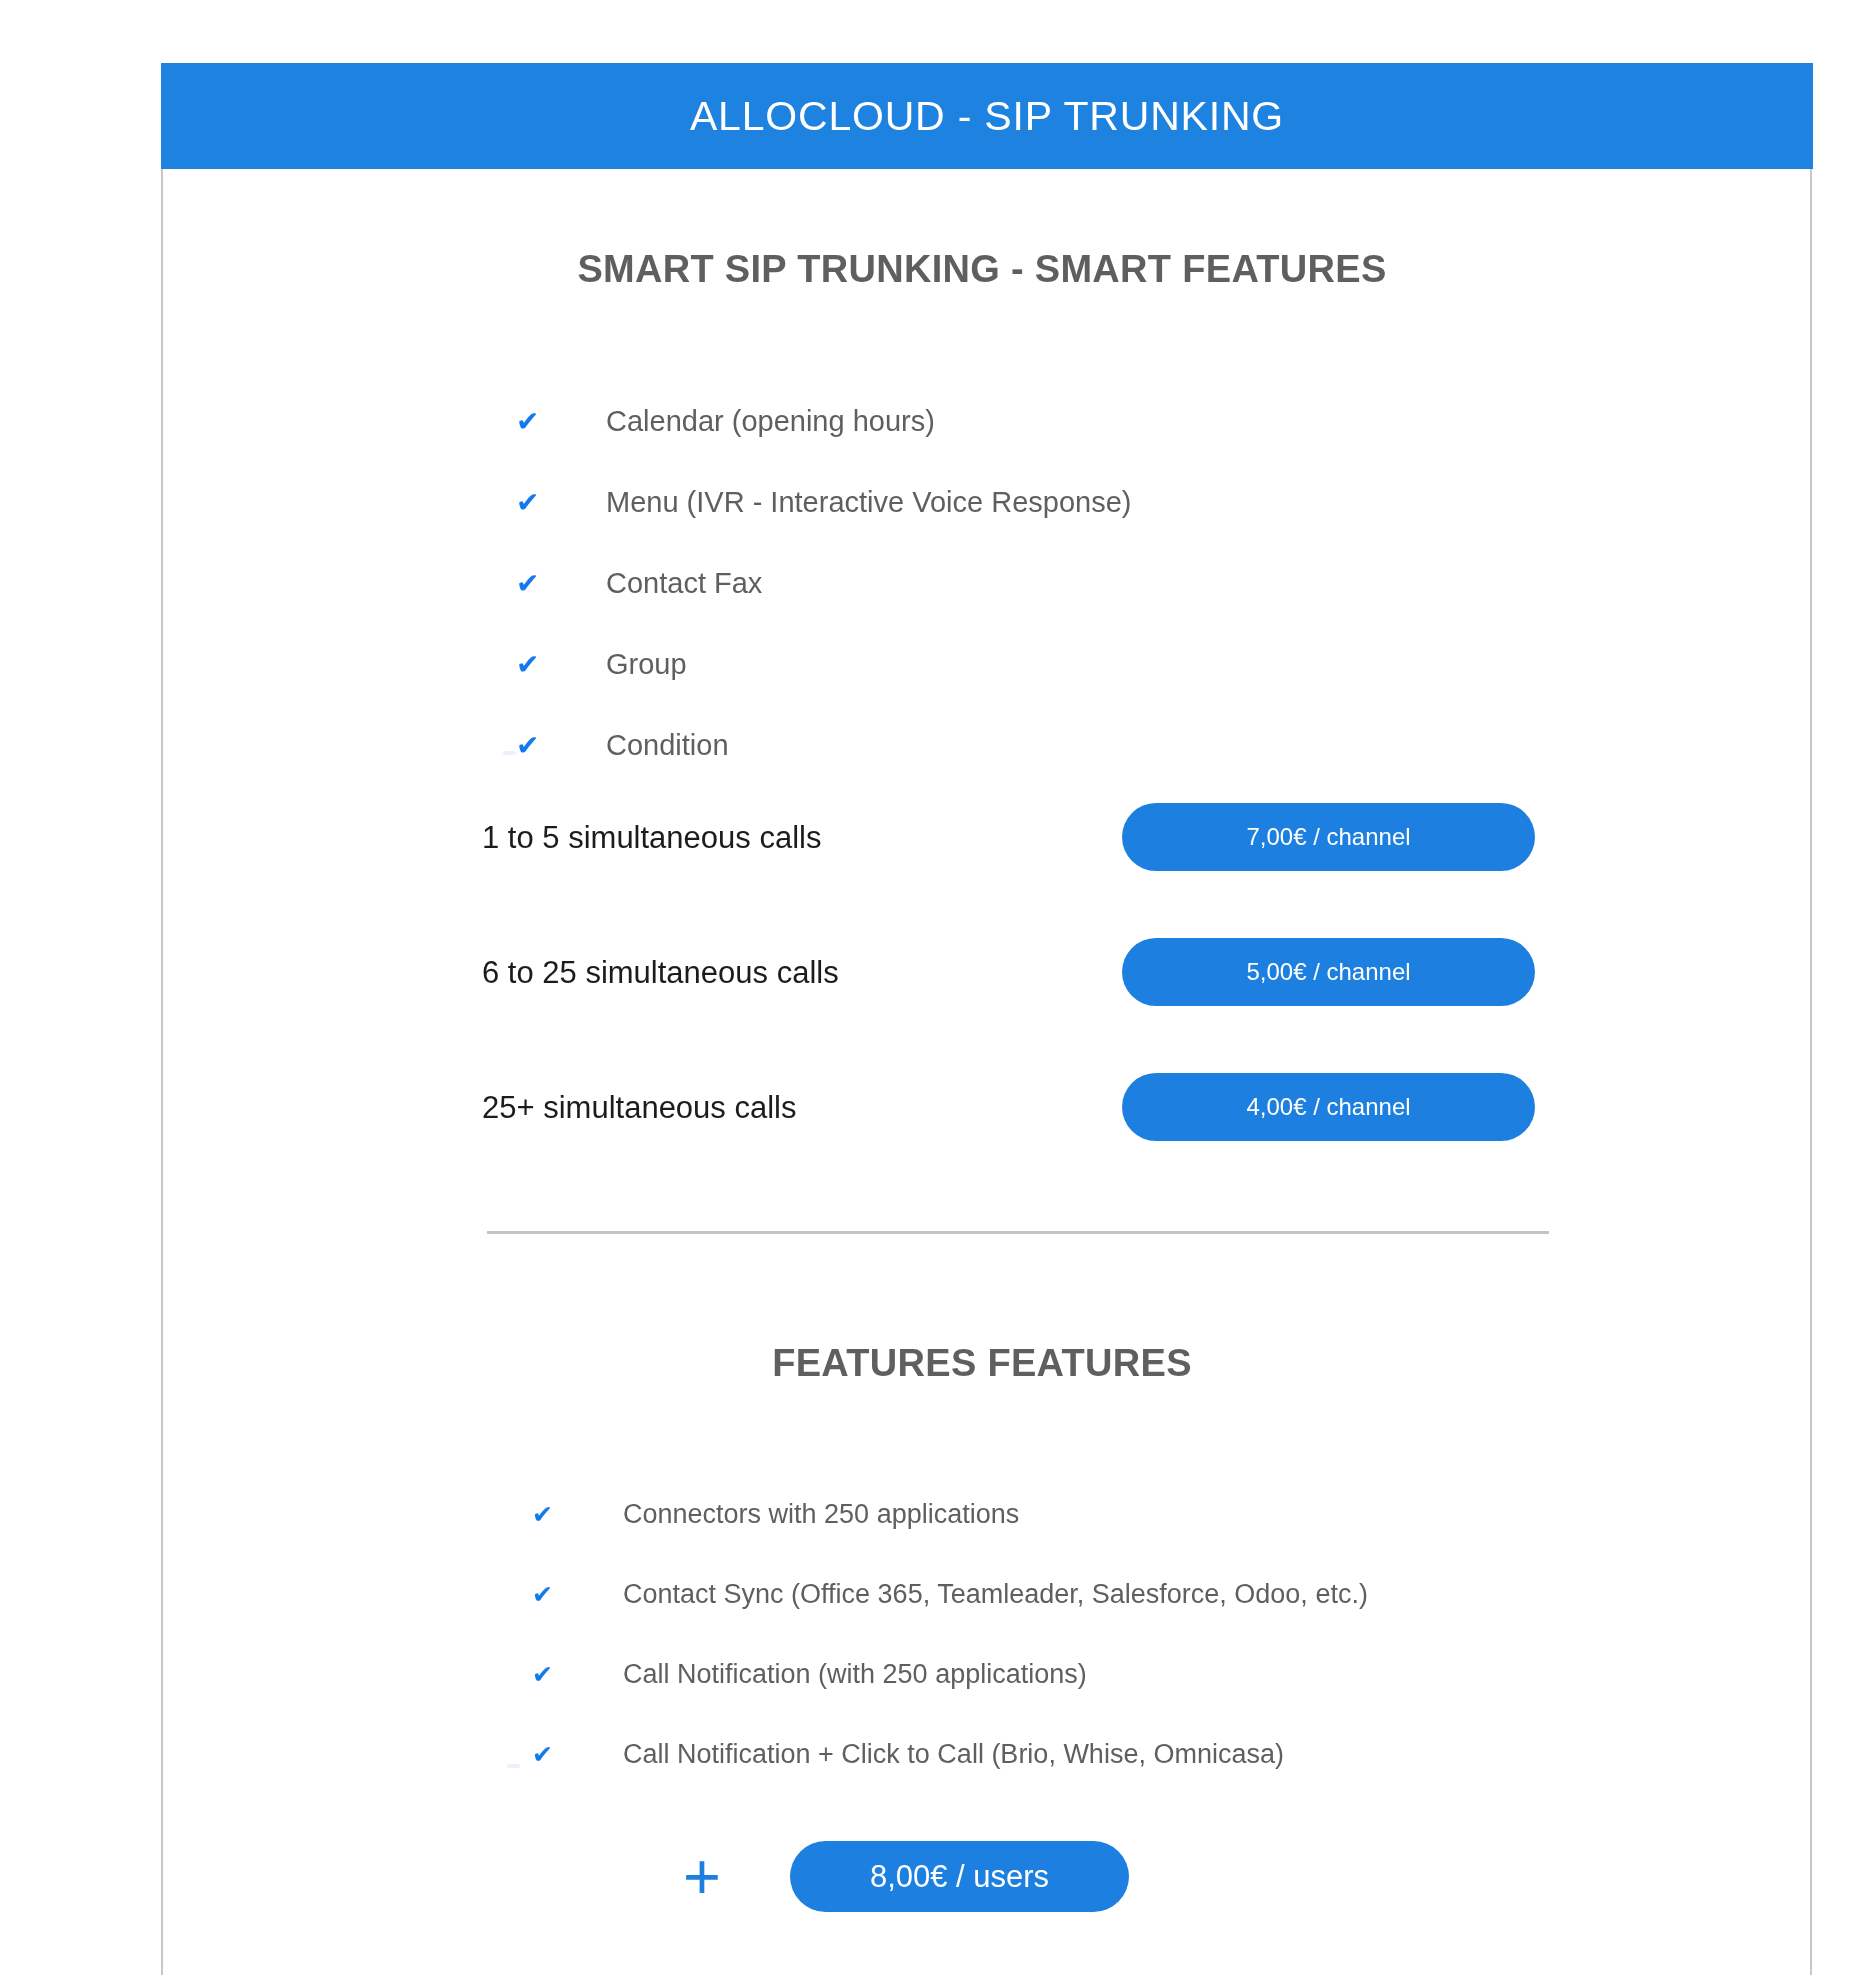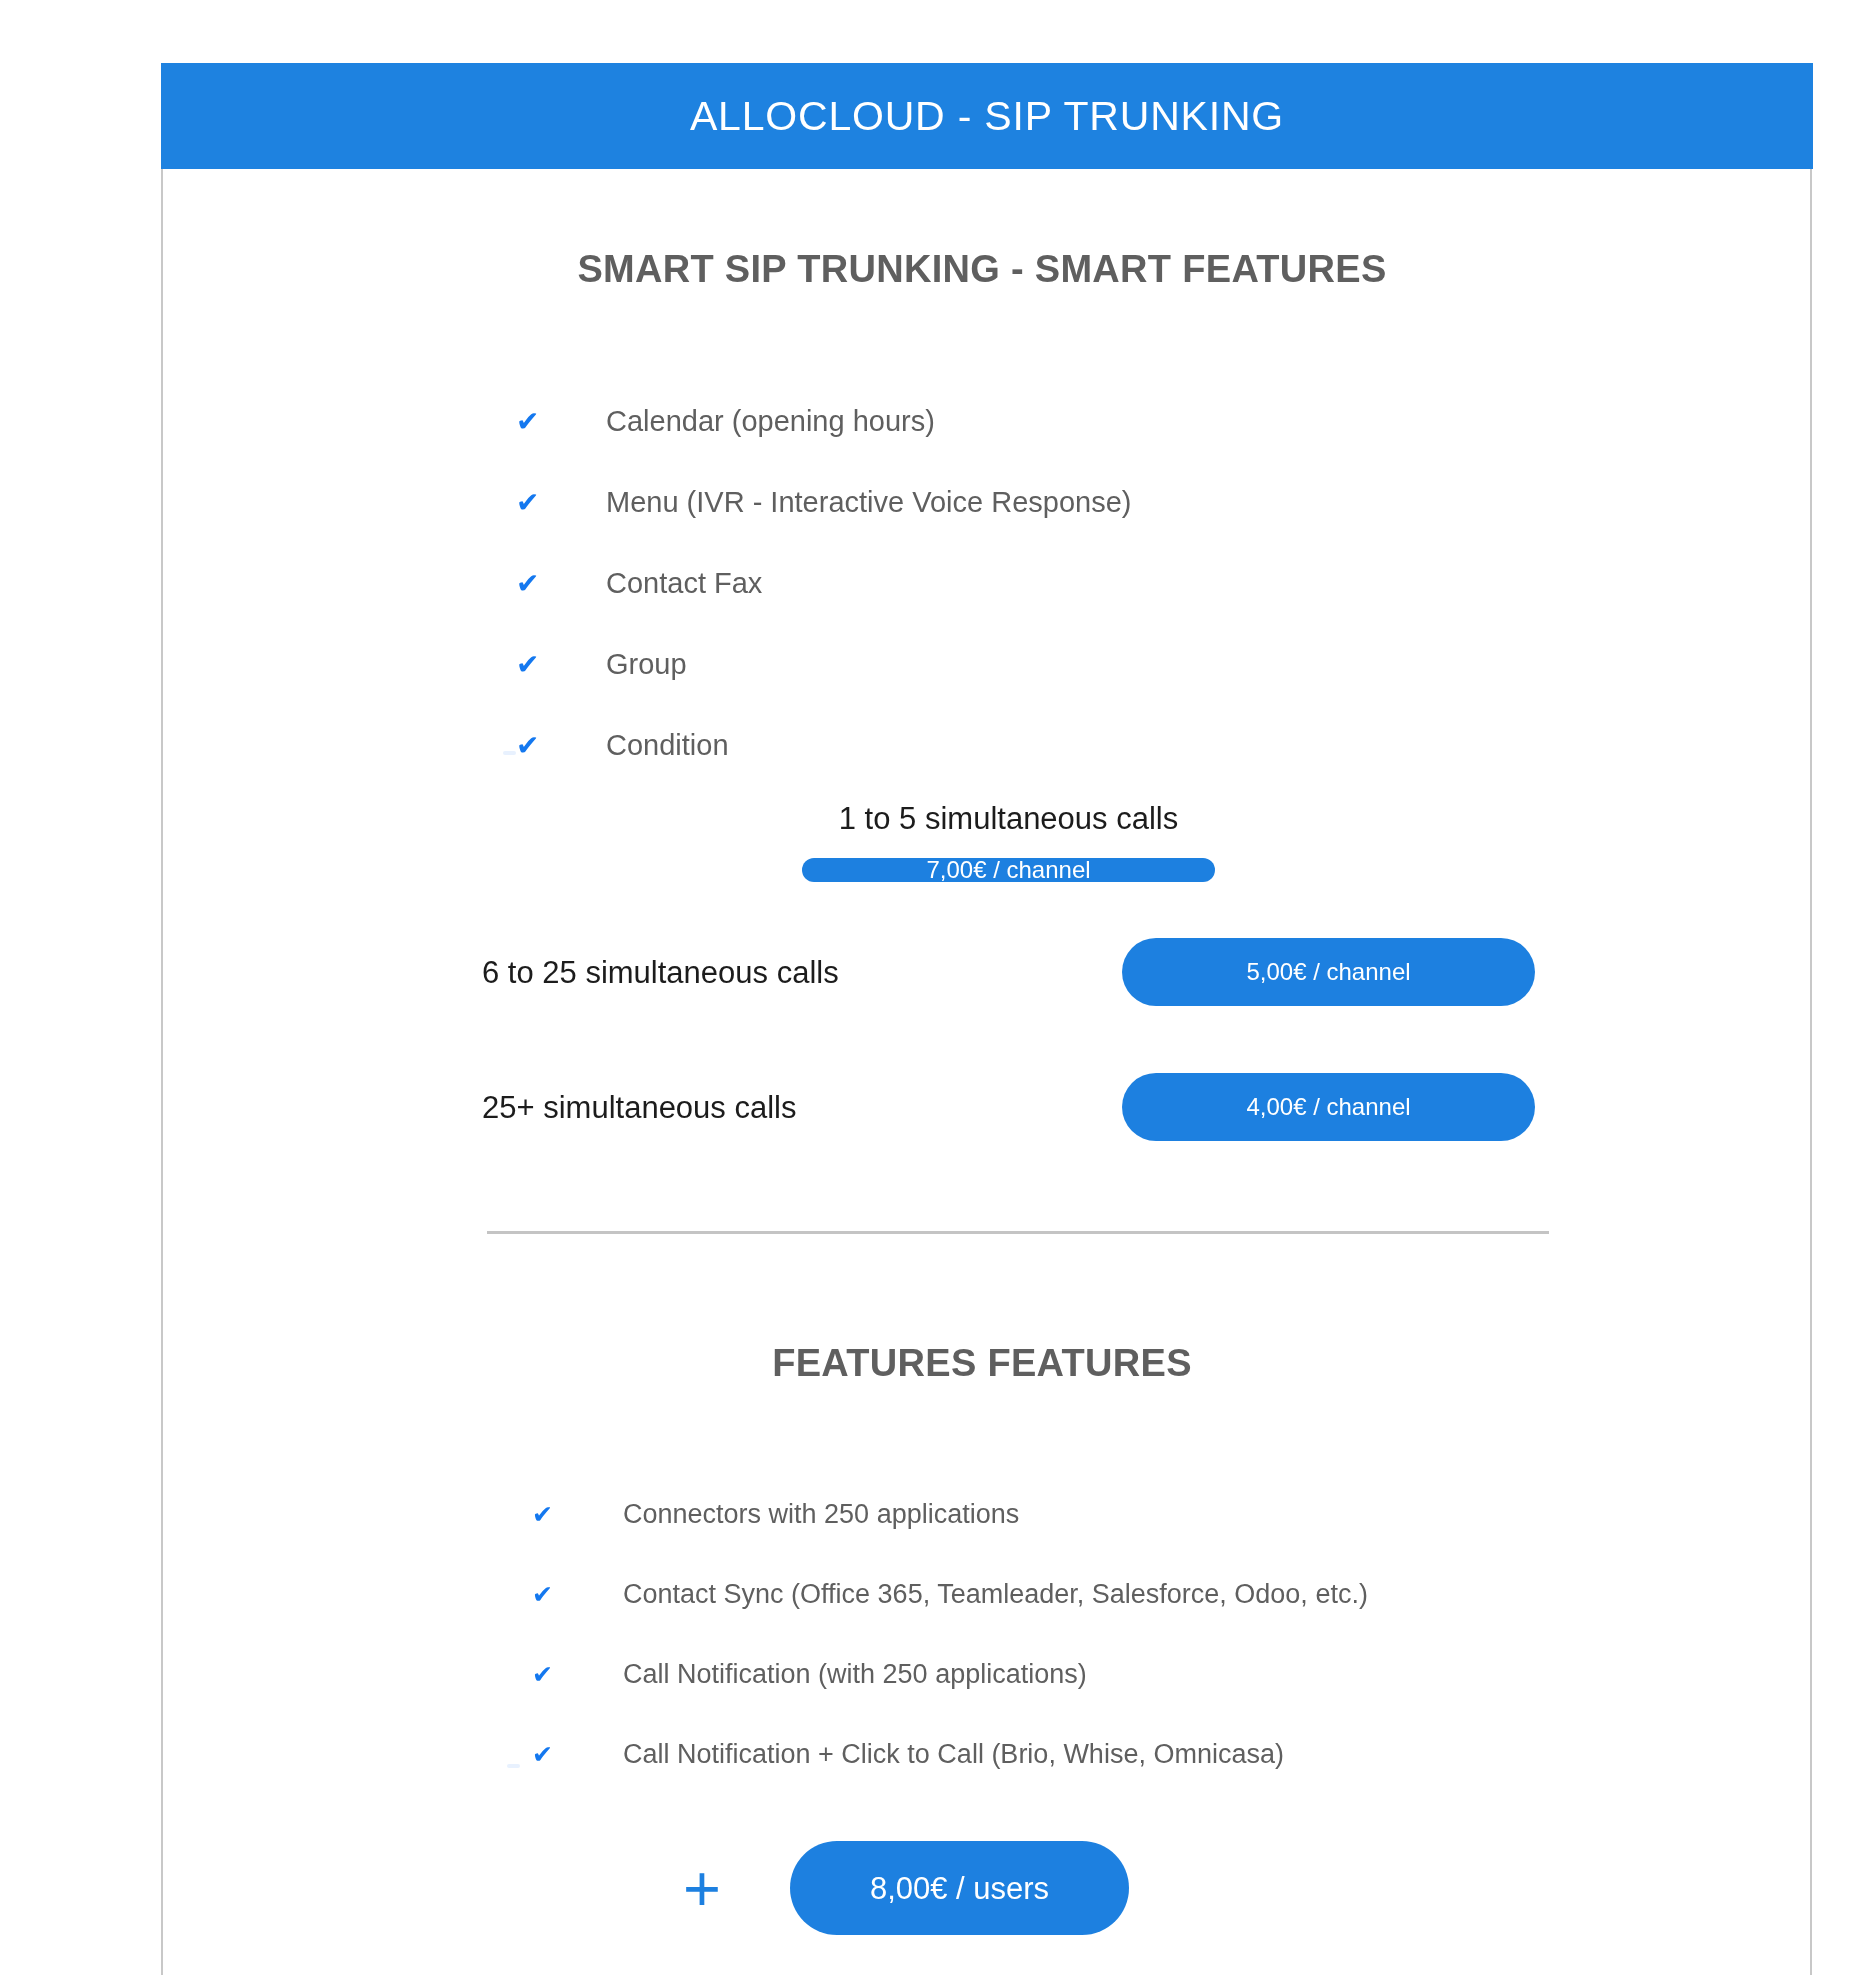--- a/index.html
+++ b/index.html
@@ -128,21 +128,21 @@
   .price-row {
     position: absolute;
     left: 422px;
     width: 1077px;
     height: 92px;
     display: flex;
     align-items: center;
     justify-content: space-between;
   }
 
-  .price-row.r0 { top: 743px; flex-direction: column; }
+  .price-row.r0 { top: 743px; }
   .price-row.r1 { top: 878px; }
   .price-row.r2 { top: 1013px; }
 
   .price-label {
     color: #1c1c1c;
     font-size: 31px;
     line-height: 1;
     white-space: nowrap;
   }
 
@@ -187,21 +187,21 @@
     font-weight: 300;
     line-height: 1;
     width: 60px;
     display: inline-block;
     text-align: center;
   }
 
   .addon-pill {
     margin-left: 46px;
     width: 339px;
-    height: 94px;
+    height: 71px;
     border-radius: 47px;
     background: #1d80e0;
     color: #ffffff;
     display: flex;
     align-items: center;
     justify-content: center;
     font-size: 31px;
     line-height: 1;
     white-space: nowrap;
   }

